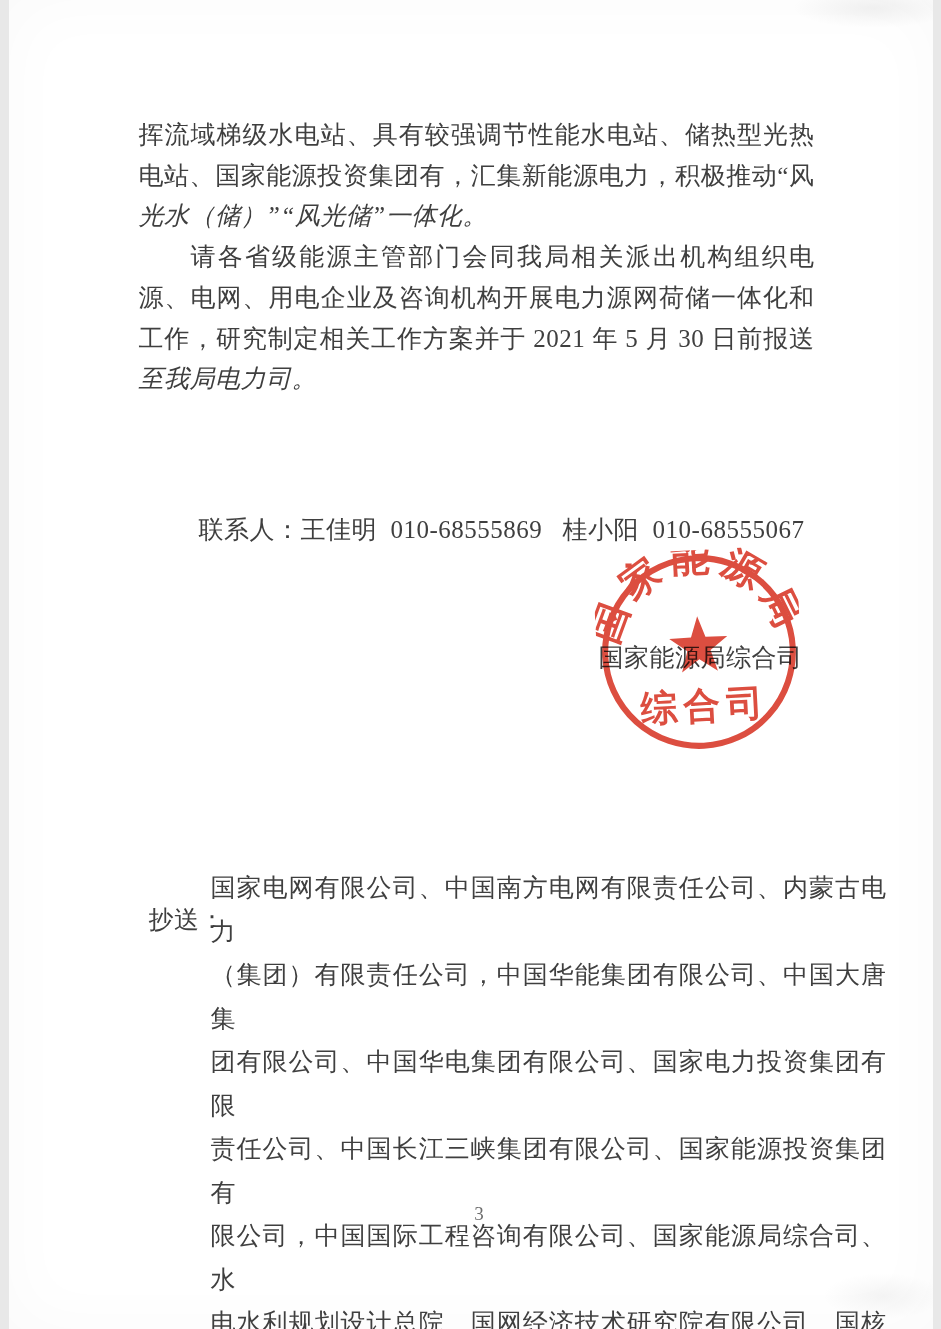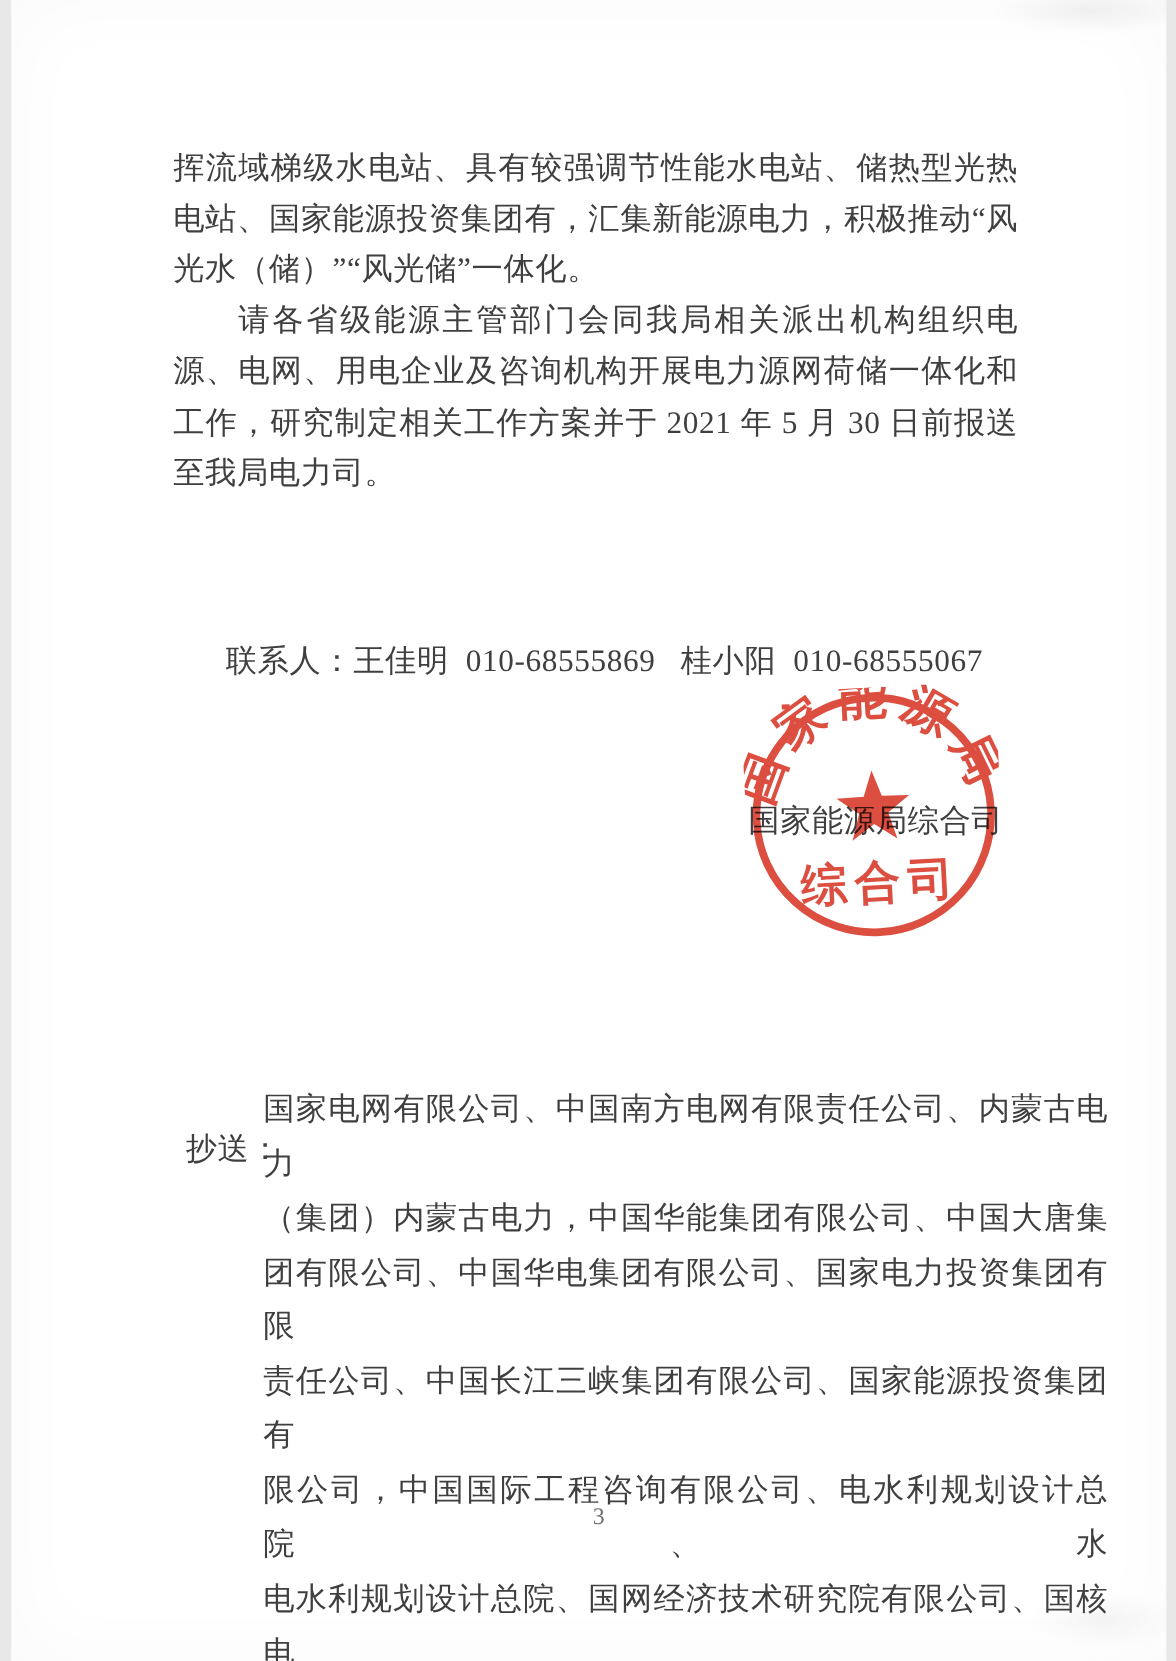--- a/index.html
+++ b/index.html
@@ -14,25 +14,25 @@
     box-shadow:inset 0 0 70px rgba(0,0,0,0.025);
   }
   
   .body-text{
     position:absolute;left:130px;top:115px;width:676px;
     font-size:25px;line-height:40.7px;
     letter-spacing:0.5px;
   }
   .line{white-space:nowrap;}
   .line.fill{white-space:normal;text-align:justify;text-align-last:justify;}
-  .line.end{text-align:left;}
+  .line.end{text-align:left;font-style:italic;}
   .line.indent{padding-left:52px;}
   
   .contact-line{
-    position:absolute;left:172px;top:513px;
+    position:absolute;left:190px;top:513px;
     font-size:25px;line-height:34px;white-space:pre;
     letter-spacing:0.5px;
   }
   
   .sig-org{
     position:absolute;left:590px;top:641px;
     font-size:25px;line-height:34px;letter-spacing:0.5px;z-index:2;
   }
   .sig-date{
     position:absolute;left:601px;top:688px;
@@ -96,24 +96,24 @@
         <textPath href="#sealArc" startOffset="50%" text-anchor="middle">国家能源局</textPath>
       </text>
       <text x="103" y="165" text-anchor="middle" font-size="36" letter-spacing="6" fill="#d93a2b" font-weight="bold" font-family="Liberation Serif, DejaVu Serif, serif">综合司</text>
     </svg>
   </div>
 
   <div class="cc-block">
     <div class="cc-label">抄送：</div>
     <div class="cc-content">
       <div class="line fill">国家电网有限公司、中国南方电网有限责任公司、内蒙古电力</div>
-      <div class="line fill">（集团）内蒙古电力，中国华能集团有限公司、中国大唐集</div>
+      <div class="line fill">（集团）有限责任公司，中国华能集团有限公司、中国大唐集</div>
       <div class="line fill">团有限公司、中国华电集团有限公司、国家电力投资集团有限</div>
       <div class="line fill">责任公司、中国长江三峡集团有限公司、国家能源投资集团有</div>
-      <div class="line fill">限公司，中国国际工程咨询有限公司、电水利规划设计总院、水</div>
+      <div class="line fill">限公司，中国国际工程咨询有限公司、国家能源局综合司、水</div>
       <div class="line fill">电水利规划设计总院、国网经济技术研究院有限公司、国核电</div>
 
     </div>
   </div>
 
   <div class="page-number">3</div>
 
 </div>
 
 </body></html>

